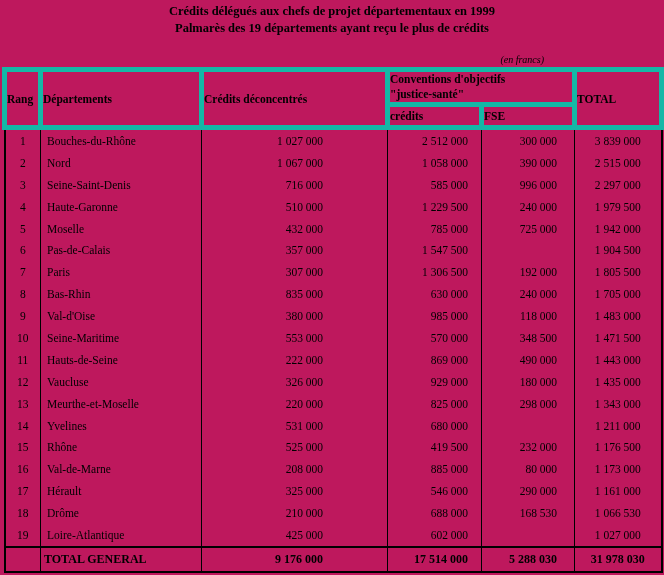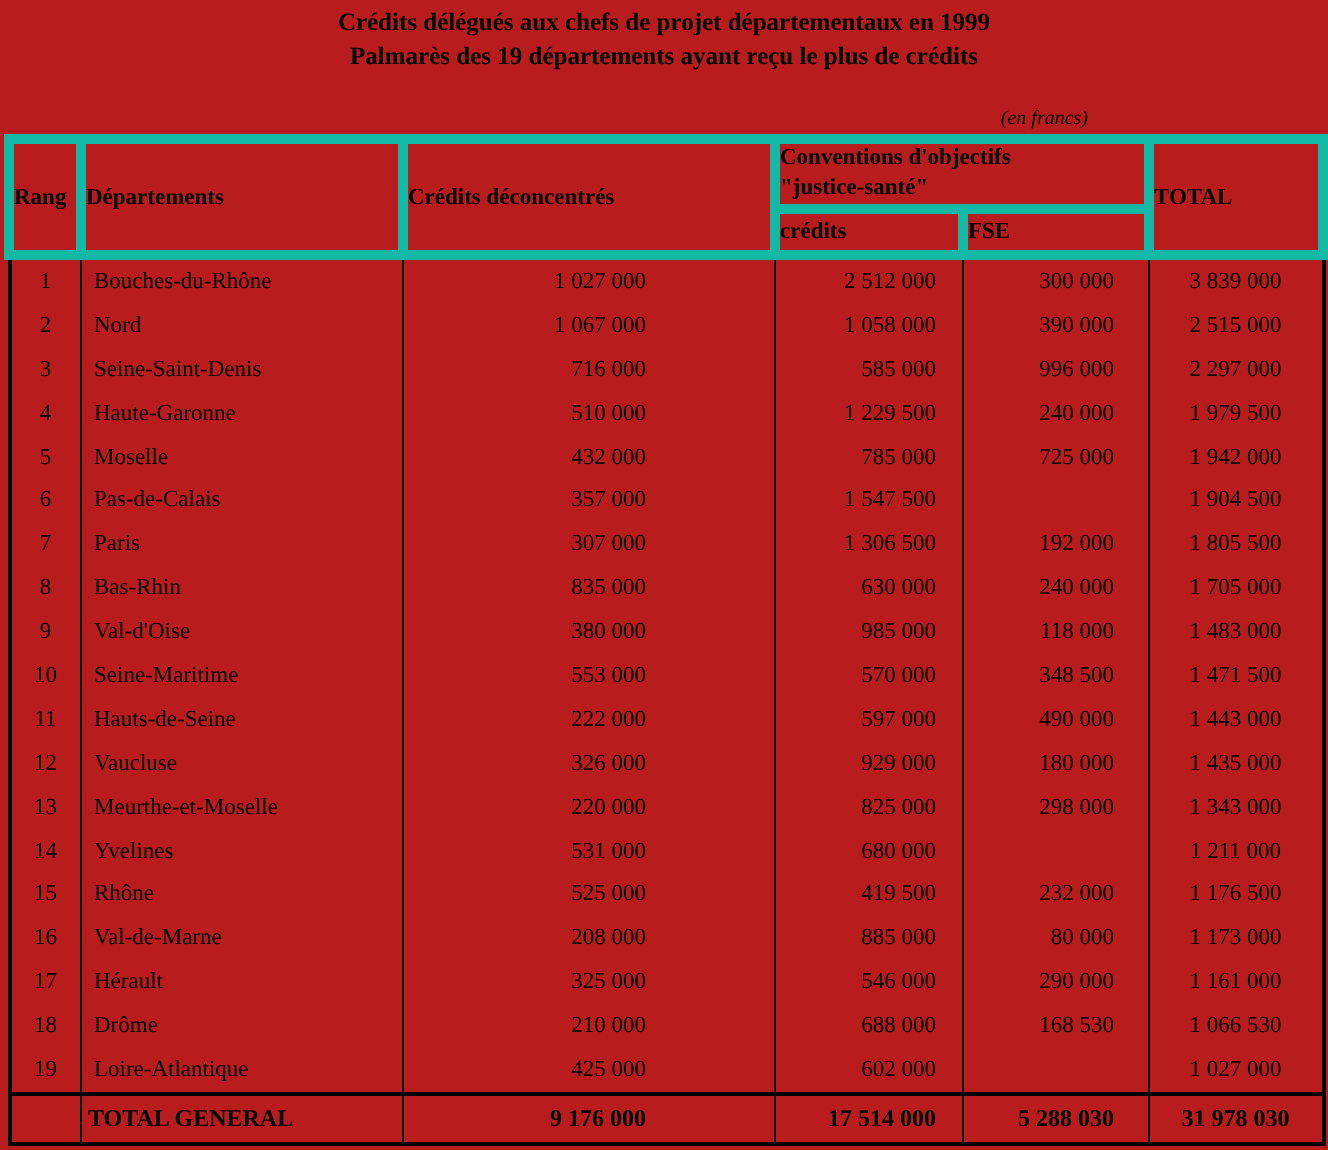--- a/index.html
+++ b/index.html
@@ -1,20 +1,20 @@
 <!DOCTYPE html>
 <html><head>
 <meta charset="utf-8">
 <style>
   html, body { margin: 0; padding: 0; background: #ffffff; }
   .page {
     position: relative;
     width: 664px;
     height: 575px;
-    background: #b91c1c;
+    background: #be185d;
     color: #000000;
     font-family: "Liberation Serif", "DejaVu Serif", serif;
     overflow: hidden;
   }
   .title-block {
     padding-top: 3px;
     text-align: center;
     font-weight: bold;
     font-size: 12.5px;
     line-height: 17px;
@@ -194,21 +194,21 @@
           <td class="col-dept">Seine-Maritime</td>
           <td class="col-cd">553 000</td>
           <td class="col-cred">570 000</td>
           <td class="col-fse">348 500</td>
           <td class="col-total">1 471 500</td>
         </tr>
         <tr>
           <td class="col-rang">11</td>
           <td class="col-dept">Hauts-de-Seine</td>
           <td class="col-cd">222 000</td>
-          <td class="col-cred">597 000</td>
+          <td class="col-cred">869 000</td>
           <td class="col-fse">490 000</td>
           <td class="col-total">1 443 000</td>
         </tr>
         <tr>
           <td class="col-rang">12</td>
           <td class="col-dept">Vaucluse</td>
           <td class="col-cd">326 000</td>
           <td class="col-cred">929 000</td>
           <td class="col-fse">180 000</td>
           <td class="col-total">1 435 000</td>

